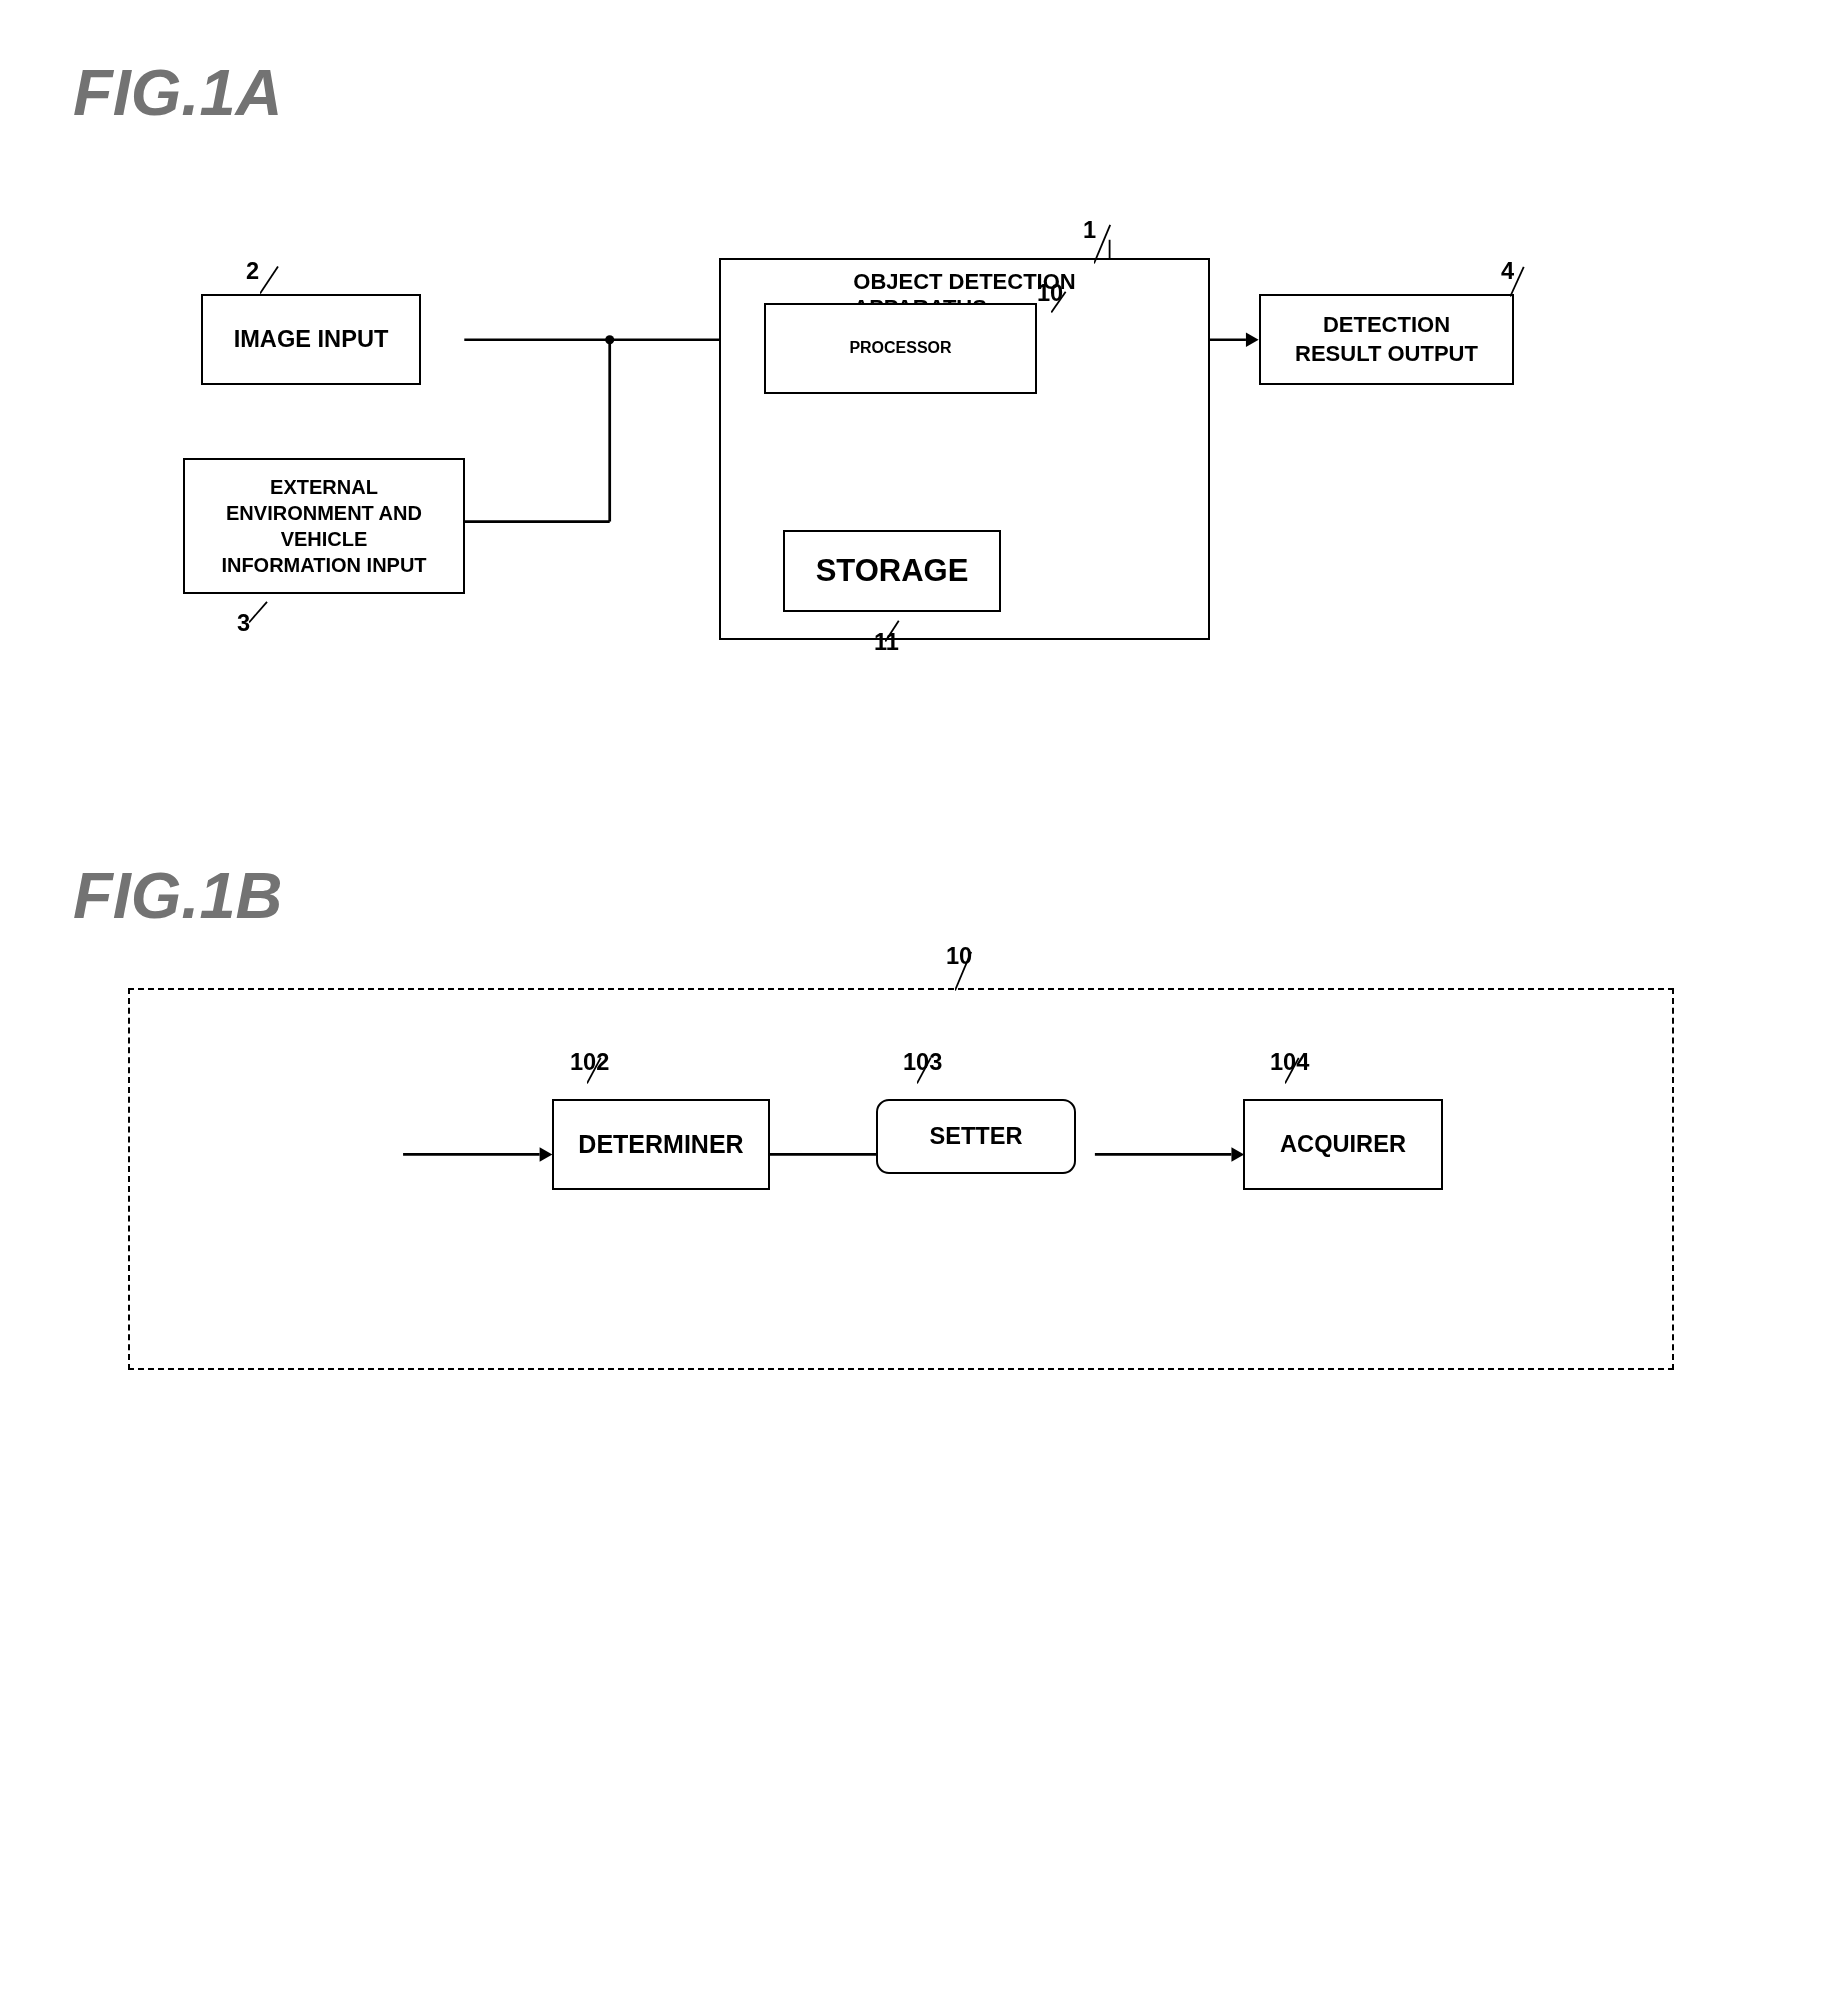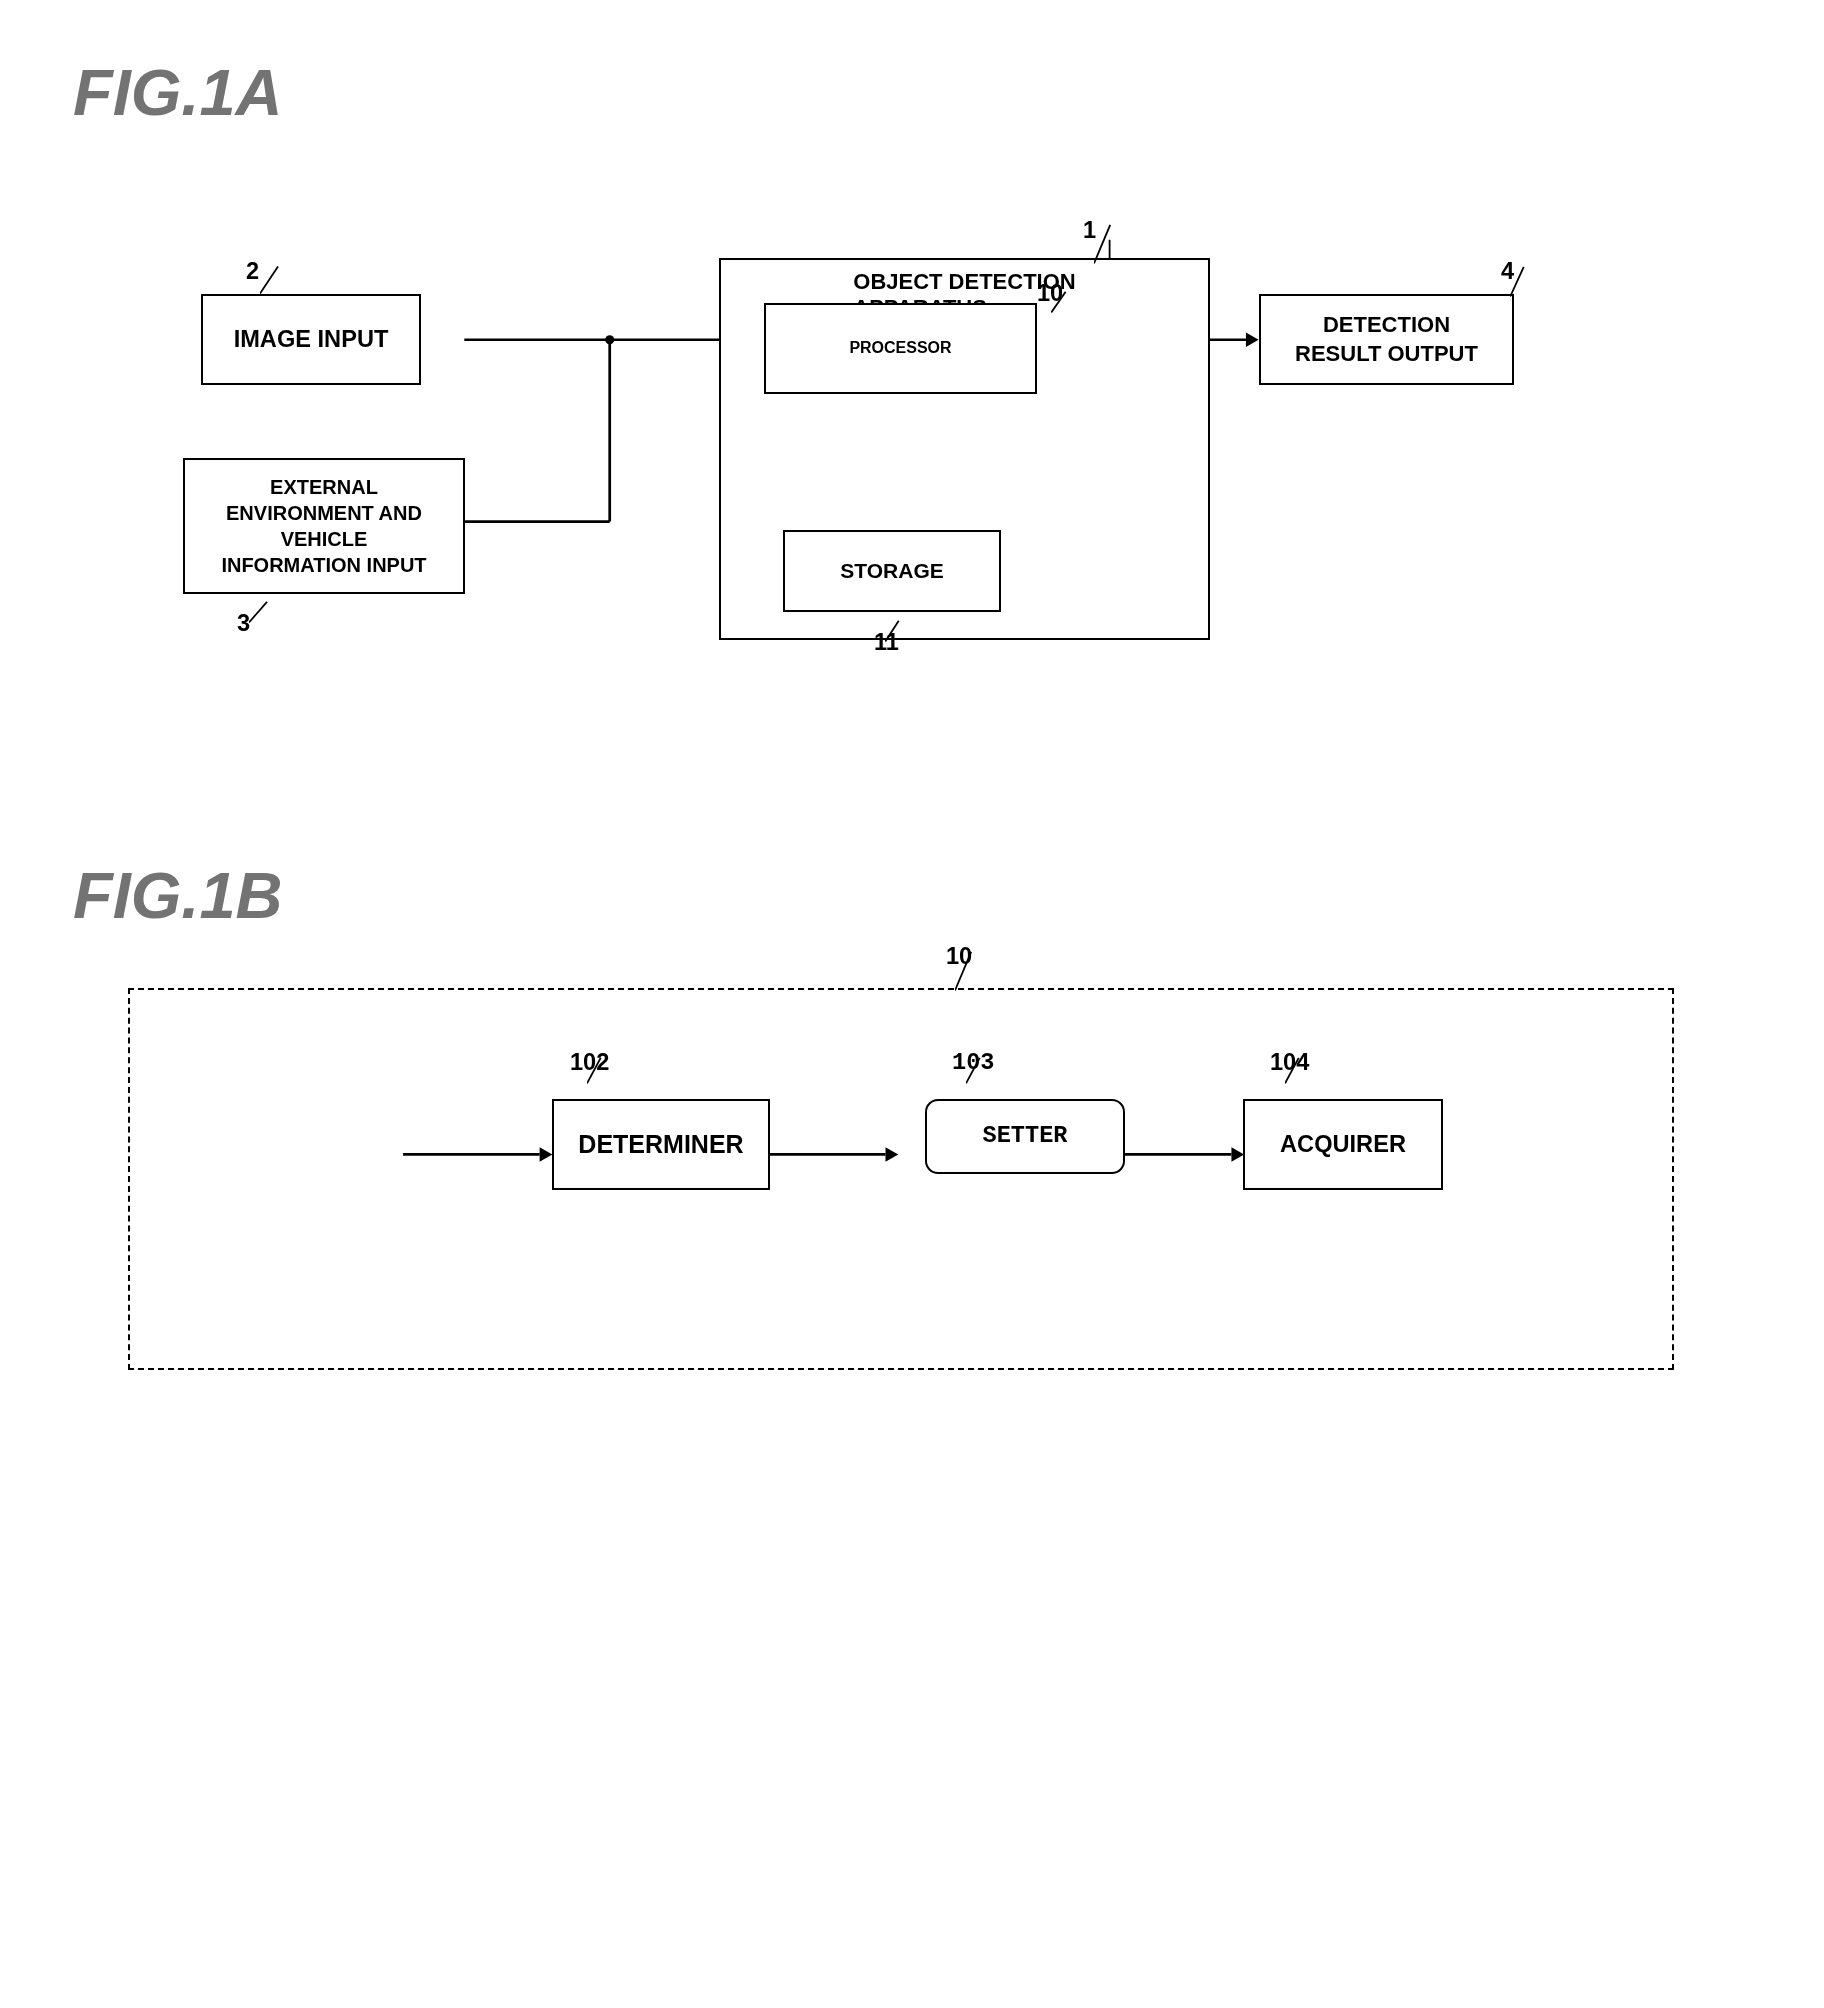--- a/index.html
+++ b/index.html
@@ -129,21 +129,21 @@
 
     <div class="box" style="left:636px; top:118px; width:273px; height:91px; font-size:16px;">
       PROCESSOR
     </div>
 
     <div class="ref-number" style="left:909px; top:95px;">10</div>
     <svg style="position:absolute;left:923px;top:105px;width:32px;height:27px;" xmlns="http://www.w3.org/2000/svg" viewBox="0 0 35 30" width="32" height="27">
       <line x1="0" y1="25" x2="16" y2="2" stroke="#000" stroke-width="2"></line>
     </svg>
 
-    <div class="box" style="left:655px; top:345px; width:218px; height:82px; font-size:21px;">
+    <div class="box" style="left:655px; top:345px; width:218px; height:82px; font-size:31px;">
       STORAGE
     </div>
 
     <div class="ref-number" style="left:746px; top:444px;">11</div>
     <svg style="position:absolute;left:757px;top:434px;width:32px;height:27px;" xmlns="http://www.w3.org/2000/svg" viewBox="0 0 35 30" width="32" height="27">
       <line x1="0" y1="25" x2="15" y2="2" stroke="#000" stroke-width="2"></line>
     </svg>
 
     <div class="box" style="left:1131px; top:109px; width:255px; height:91px; font-size:22px;">
       DETECTION<br>RESULT OUTPUT
@@ -185,21 +185,21 @@
       <div style="position:absolute; left:422px; top:109px;">
         <div class="ref-number" style="position:absolute; left:18px; top:-50px; font-size:23.6px;">102</div>
         <svg style="position:absolute;left:35px;top:-43px;width:32px;height:32px;" xmlns="http://www.w3.org/2000/svg" viewBox="0 0 35 35" width="32" height="32">
           <line x1="0" y1="30" x2="15" y2="2" stroke="#000" stroke-width="2"></line>
         </svg>
         <div class="box" style="position:relative; width:218px; height:91px; font-size:25px;text-align:right;">
           DETERMINER
         </div>
       </div>
 
-      <div style="position:absolute; left:795px; top:109px;font-family:Liberation Mono, monospace;">
+      <div style="position:absolute; left:746px; top:109px;">
         <div class="ref-number" style="position:absolute; left:27px; top:-50px; font-size:23.6px;">103</div>
         <svg style="position:absolute;left:41px;top:-43px;width:32px;height:32px;" xmlns="http://www.w3.org/2000/svg" viewBox="0 0 35 35" width="32" height="32">
           <line x1="0" y1="30" x2="15" y2="2" stroke="#000" stroke-width="2"></line>
         </svg>
         <div class="box" style="position:relative; width:200px; height:75px; font-size:23.6px;border-radius:13px;">
           SETTER
         </div>
       </div>
 
       <div style="position:absolute; left:1113px; top:109px;">

